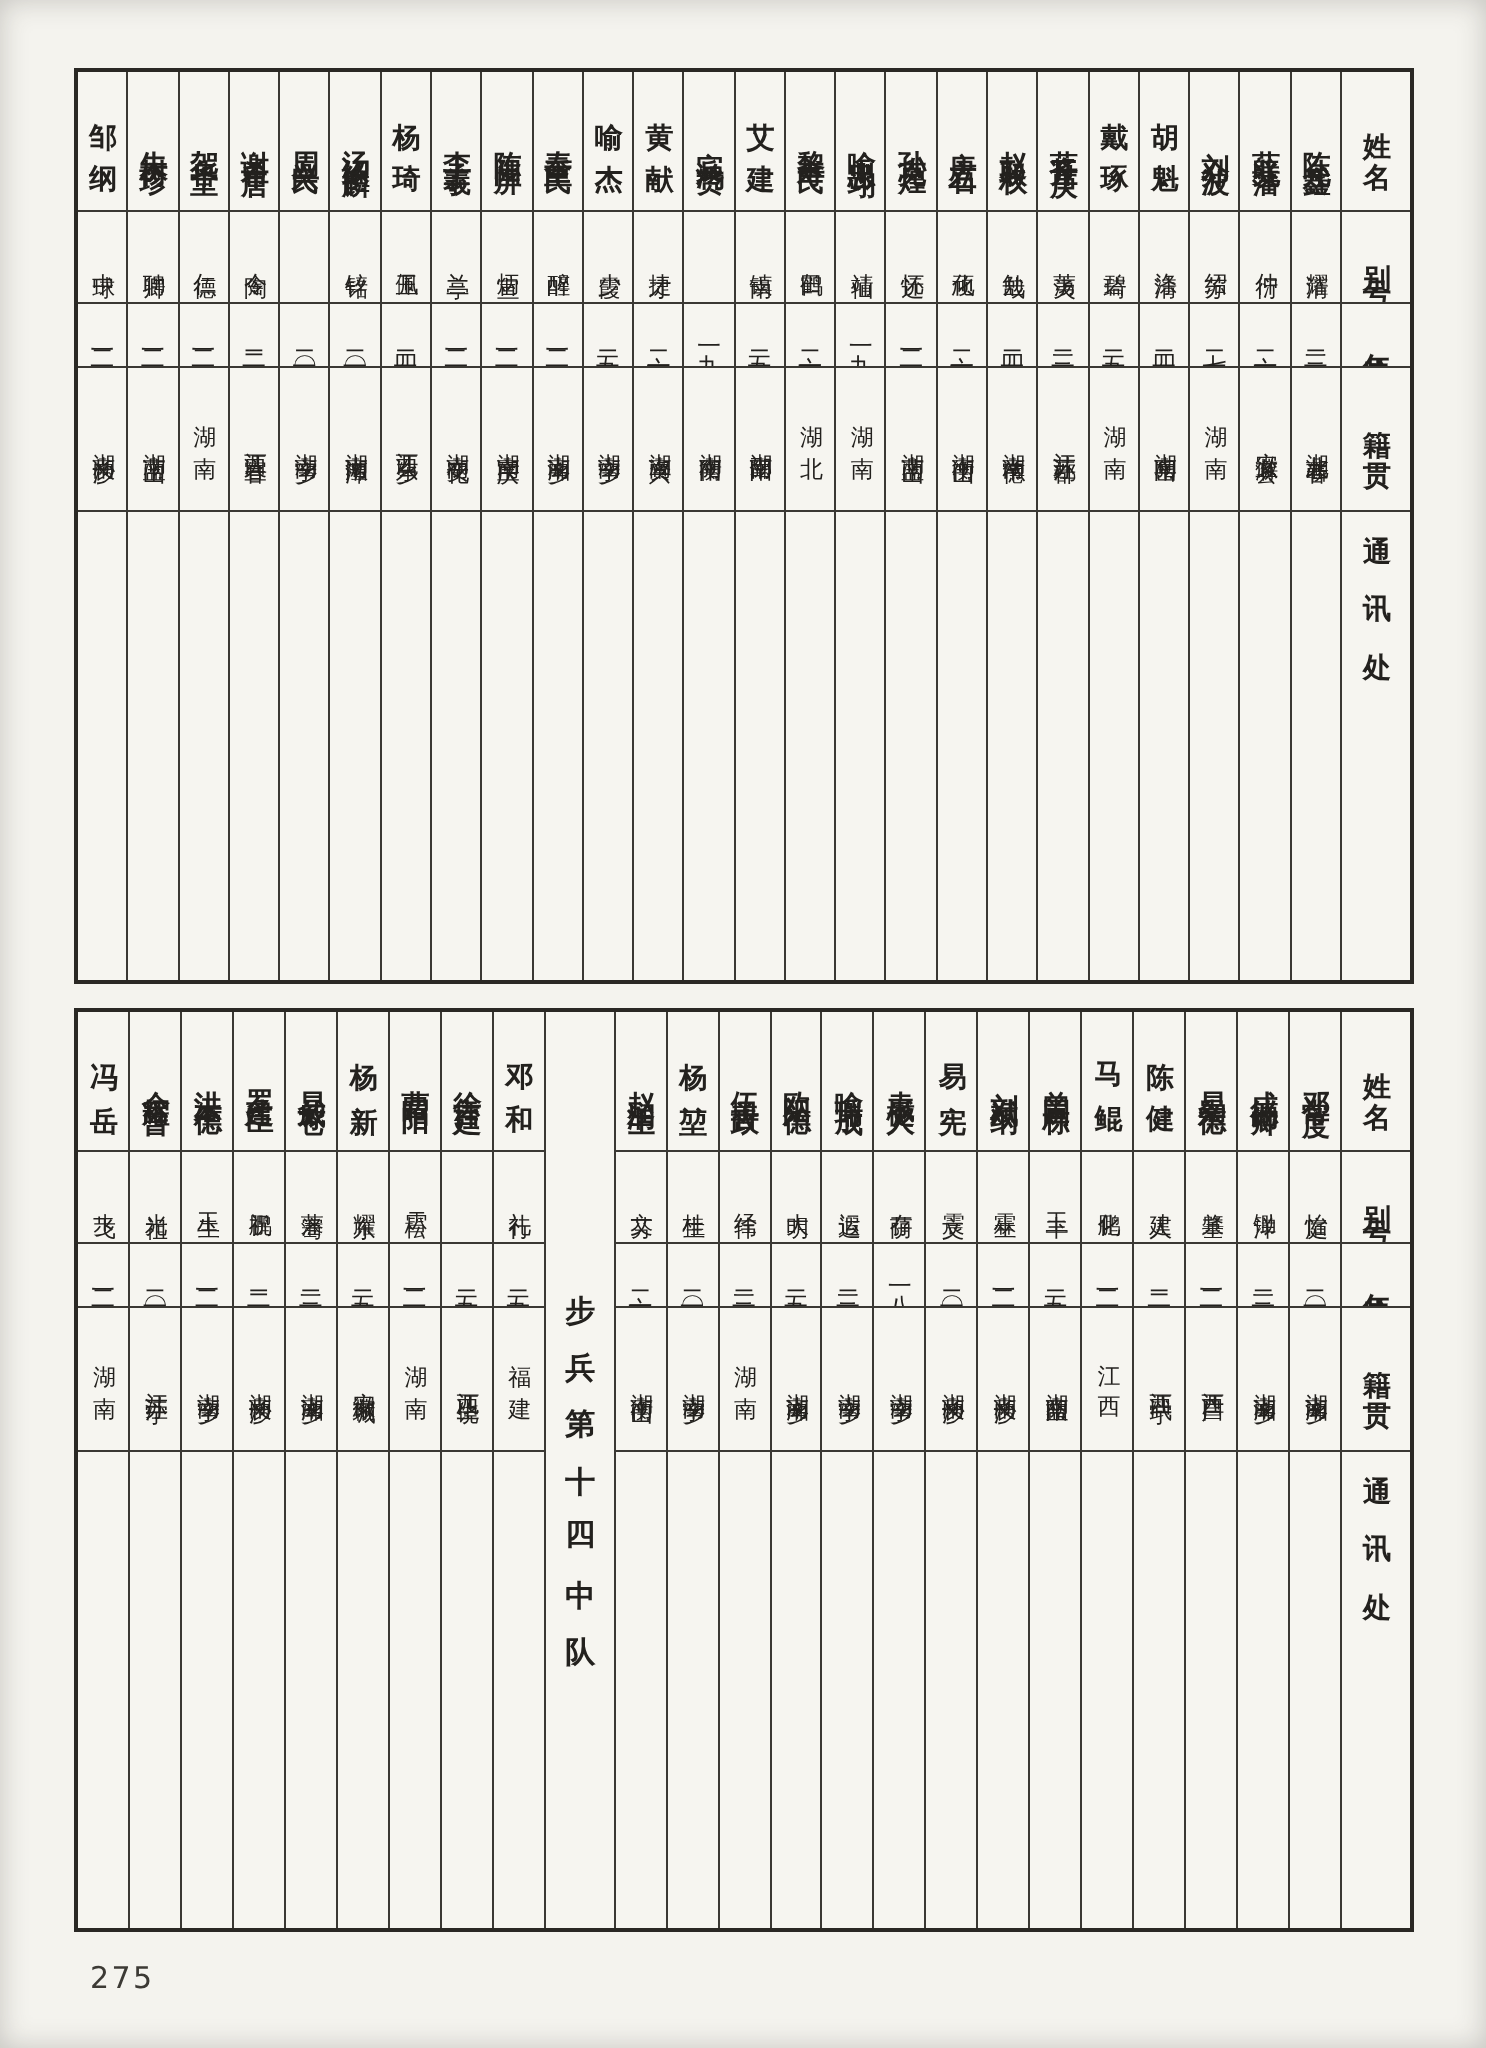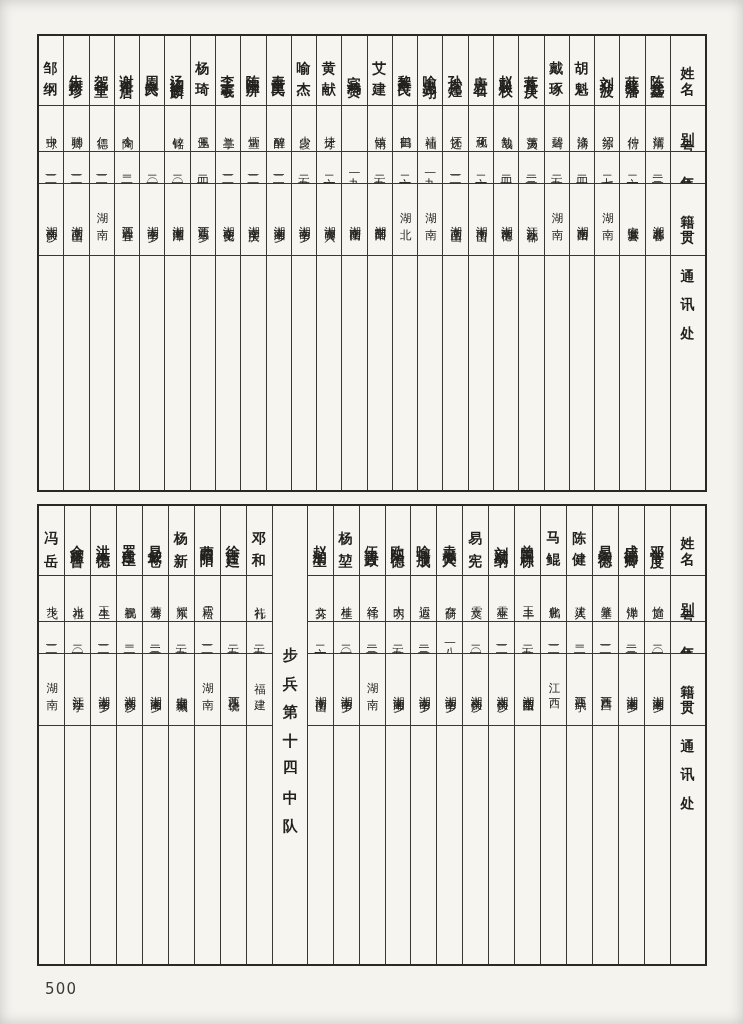--- a/index.html
+++ b/index.html
@@ -921,14 +921,14 @@
           <span class="v">二一</span>
         </div>
         <div class="cell c-native">
           <span class="v" style="letter-spacing: 1.4em;">湖南</span>
         </div>
         <div class="cell c-address">
           <span class="v">黔阳乾溪坪邮务信柜李朝喜转冯伯亨</span>
         </div>
       </div>
     </div>
-  <div class="pagenum">500</div>
+  <div class="pagenum">275</div>
 </div>
 
 </body></html>

